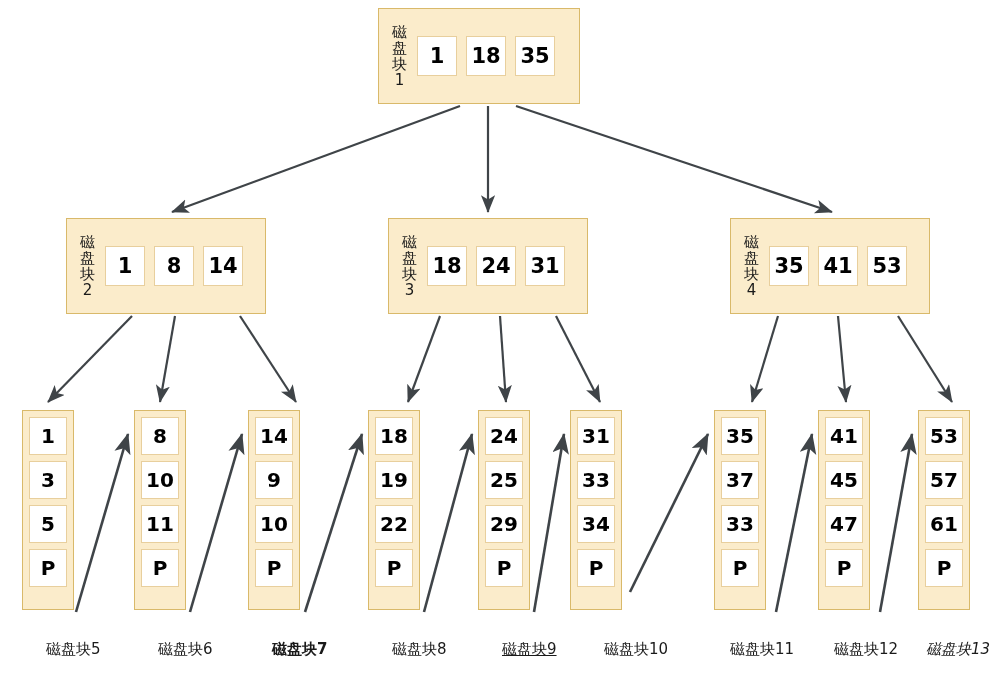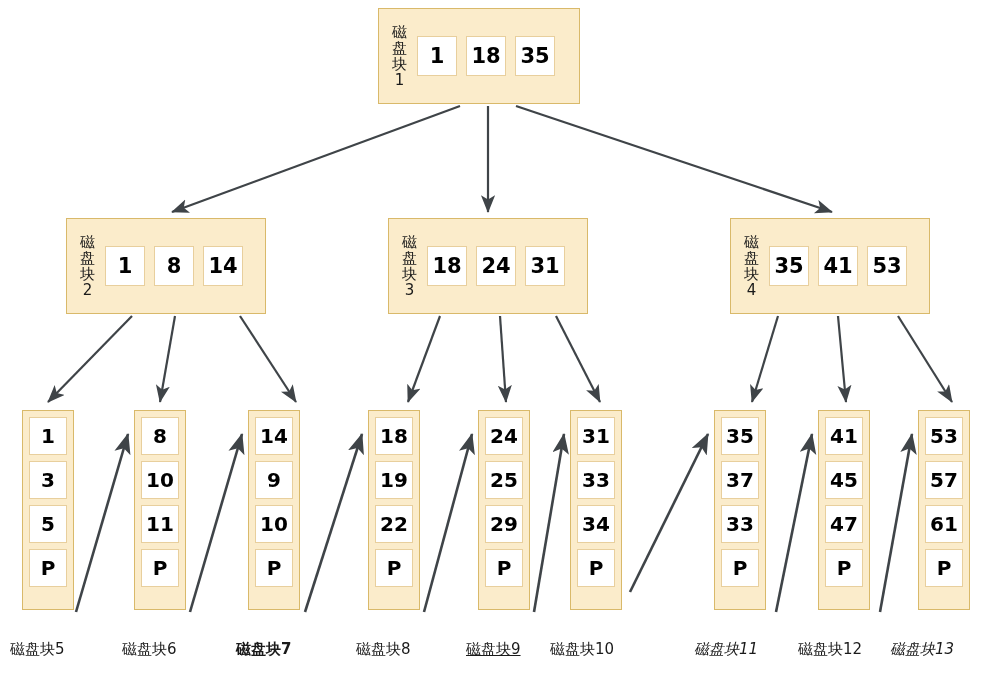--- a/index.html
+++ b/index.html
@@ -97,20 +97,21 @@
     font-weight: 700;
     color: #000000;
   }
   .leaf-caption {
     position: absolute;
     font-size: 15px;
     color: #1a1a1a;
     white-space: nowrap;
     text-align: left;
     z-index: 2;
+    margin-left: 36px;
   }
 </style>
 </head>
 <body>
 
 <div id="canvas">
 
   <svg id="edges" viewBox="0 0 1002 674" width="1002" height="674">
     <defs>
       <marker id="arrowhead" markerWidth="9" markerHeight="9" refX="7.6" refY="3.2" orient="auto" markerUnits="strokeWidth">
@@ -232,28 +233,28 @@
         <div class="leaf-cell">29</div>
         <div class="leaf-cell">P</div>
       </div>
       <div class="leaf-caption" style="left: 466px; top: 640px; text-decoration: underline;">磁盘块9</div>
       <div class="leaf" style="left: 570px; top: 410px;">
         <div class="leaf-cell">31</div>
         <div class="leaf-cell">33</div>
         <div class="leaf-cell">34</div>
         <div class="leaf-cell">P</div>
       </div>
-      <div class="leaf-caption" style="left: 550px; top: 640px;">磁盘块10</div>
+      <div class="leaf-caption" style="left: 568px; top: 640px;">磁盘块10</div>
       <div class="leaf" style="left: 714px; top: 410px;">
         <div class="leaf-cell">35</div>
         <div class="leaf-cell">37</div>
         <div class="leaf-cell">33</div>
         <div class="leaf-cell">P</div>
       </div>
-      <div class="leaf-caption" style="left: 694px; top: 640px; font-style: italic;">磁盘块11</div>
+      <div class="leaf-caption" style="left: 694px; top: 640px;">磁盘块11</div>
       <div class="leaf" style="left: 818px; top: 410px;">
         <div class="leaf-cell">41</div>
         <div class="leaf-cell">45</div>
         <div class="leaf-cell">47</div>
         <div class="leaf-cell">P</div>
       </div>
       <div class="leaf-caption" style="left: 798px; top: 640px;">磁盘块12</div>
       <div class="leaf" style="left: 918px; top: 410px;">
         <div class="leaf-cell">53</div>
         <div class="leaf-cell">57</div>

